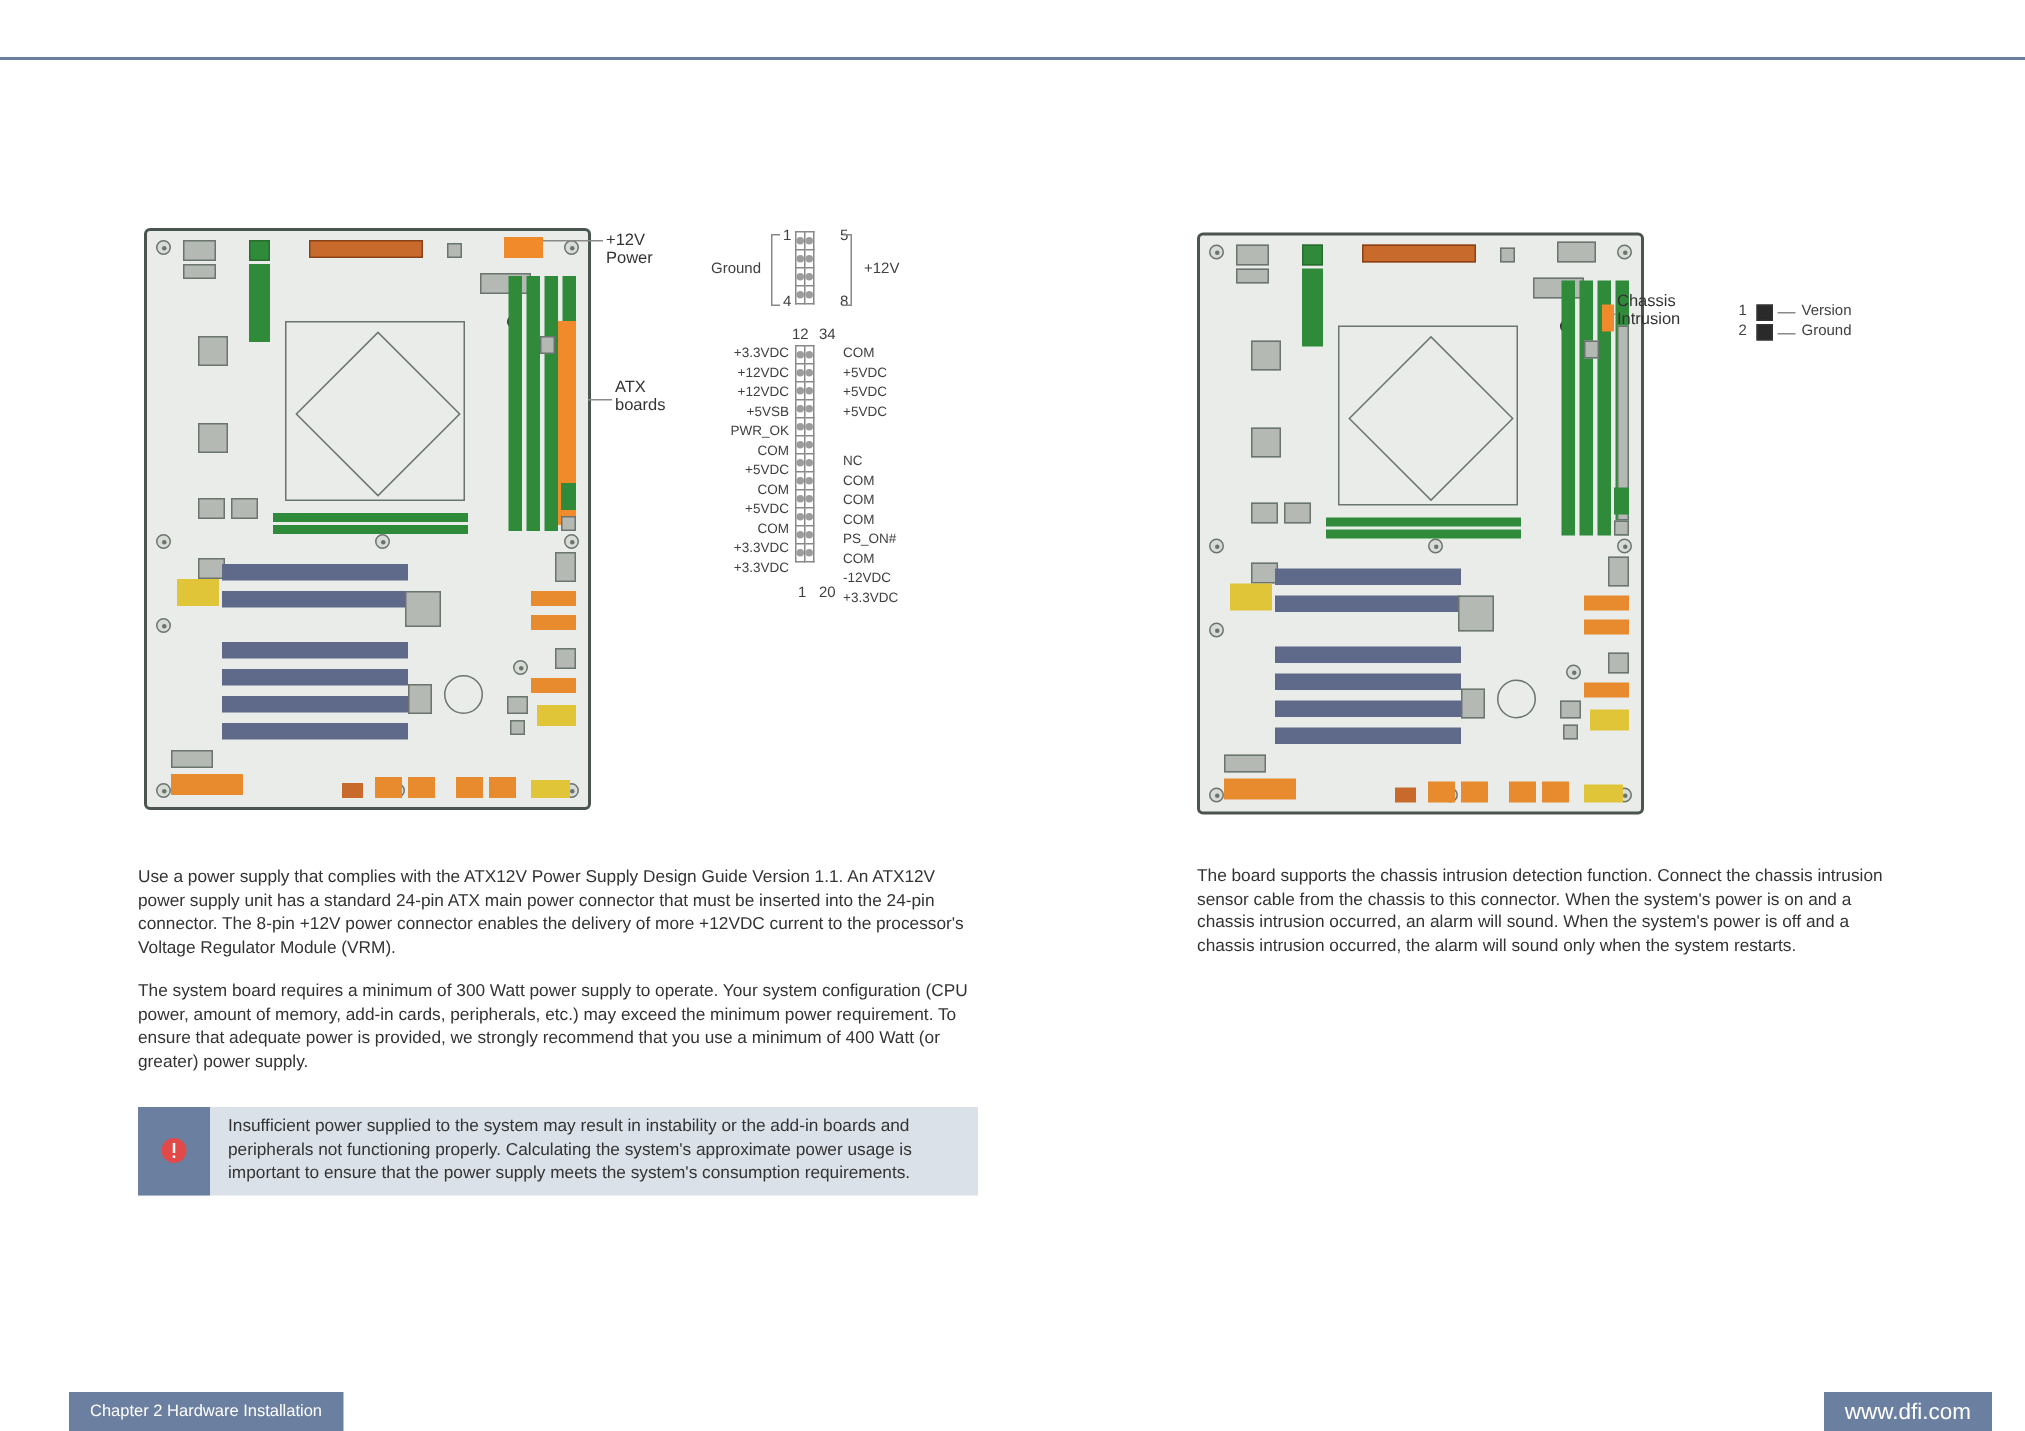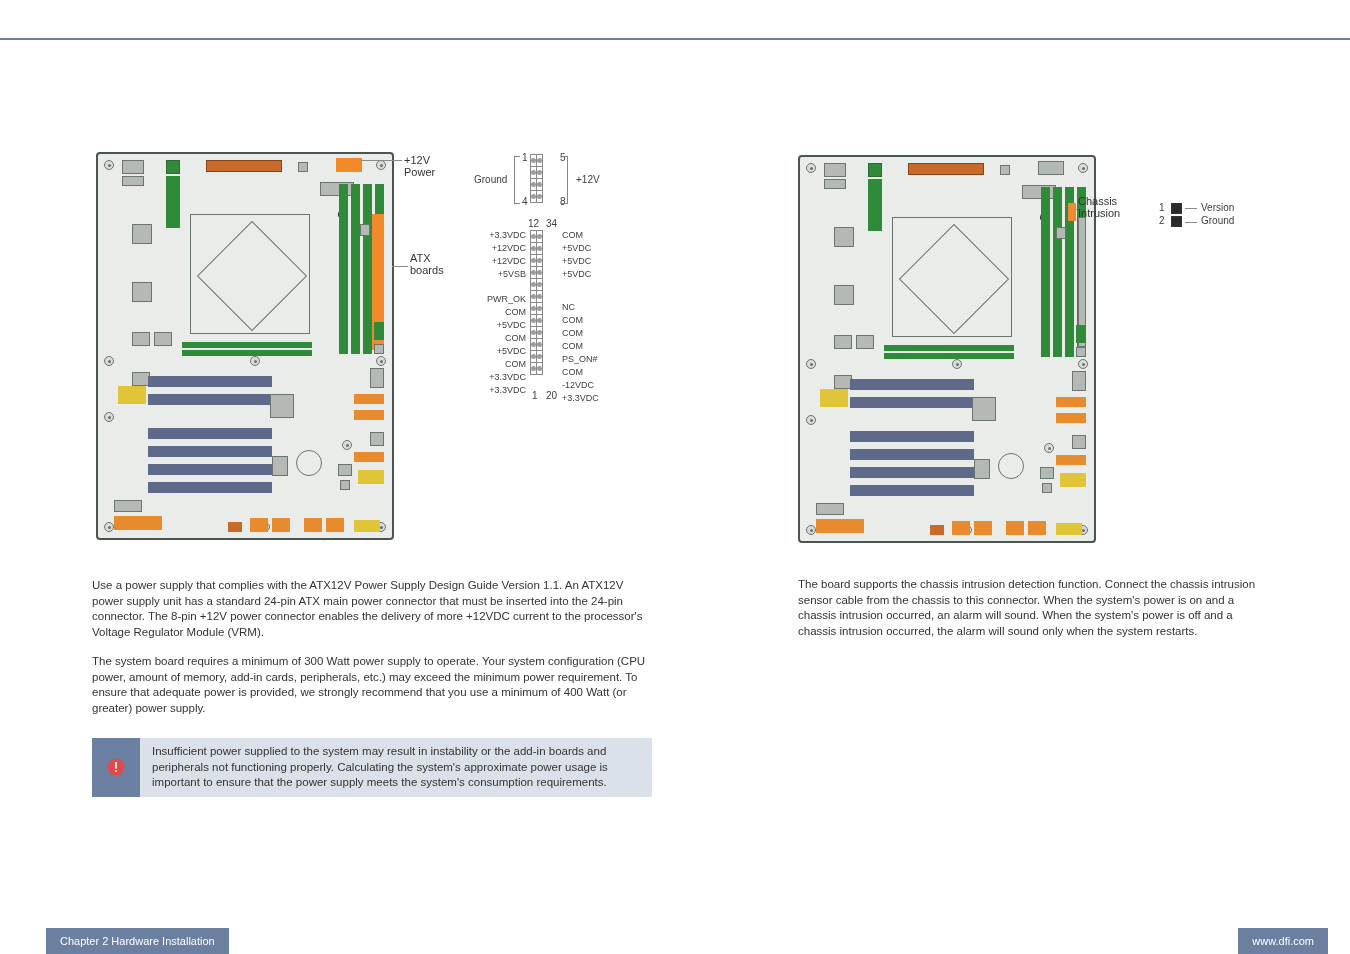--- a/index.html
+++ b/index.html
@@ -74,21 +74,21 @@
   .important .bar svg { width: 20px; height: 20px; }
   .important .text { font-size: 11.5px; color: #333; line-height: 1.35; margin-left: 60px; }
 
   
   .chassis-pin { position: absolute; left: 373px; top: 48px; }
   .cpin-box { width: 11px; height: 11px; border: 1.5px solid #333; display: inline-block; position: absolute; }
 
   
   .footer { position: absolute; left: 0; right: 0; bottom: 0; height: 26px; }
   .footer .fl { position: absolute; left: 46px; height: 26px; background: #6b7fa0; color: #fff; font-size: 11px; display: flex; align-items: center; padding: 0 14px; }
-  .footer .fr { position: absolute; right: 22px; height: 26px; background: #6b7fa0; color: #fff; font-size: 11px; display: flex; align-items: center; padding: 0 14px; }
+  .footer .fr { position: absolute; right: 22px; height: 26px; background: #6b7fa0; color: #fff; font-size: 15px; display: flex; align-items: center; padding: 0 14px; }
 
   
   .line { position: absolute; background: #8a8a8a; }
 </style>
 </head>
 <body>
 
 <div class="header">
   <div class="header-line"></div>
 </div>
@@ -336,21 +336,21 @@
                 </td>
               </tr>
         </tbody>
           </table>
 
         <div class="pside" style="position:absolute; left:-4px; top:0; text-align:right; width:44px;">
           <div style="height:13px;">+3.3VDC</div>
           <div style="height:13px;">+12VDC</div>
           <div style="height:13px;">+12VDC</div>
           <div style="height:13px;">+5VSB</div>
-          <div style="height:13px;margin-top:12px;">PWR_OK</div>
+          <div style="height:13px;">PWR_OK</div>
           <div style="height:13px;">COM</div>
           <div style="height:13px;">+5VDC</div>
           <div style="height:13px;">COM</div>
           <div style="height:13px;">+5VDC</div>
           <div style="height:13px;">COM</div>
           <div style="height:13px;">+3.3VDC</div>
           <div style="height:13px;">+3.3VDC</div>
         </div>
 
         <div class="pside" style="position:absolute; left:76px; top:0; text-align:left;">

